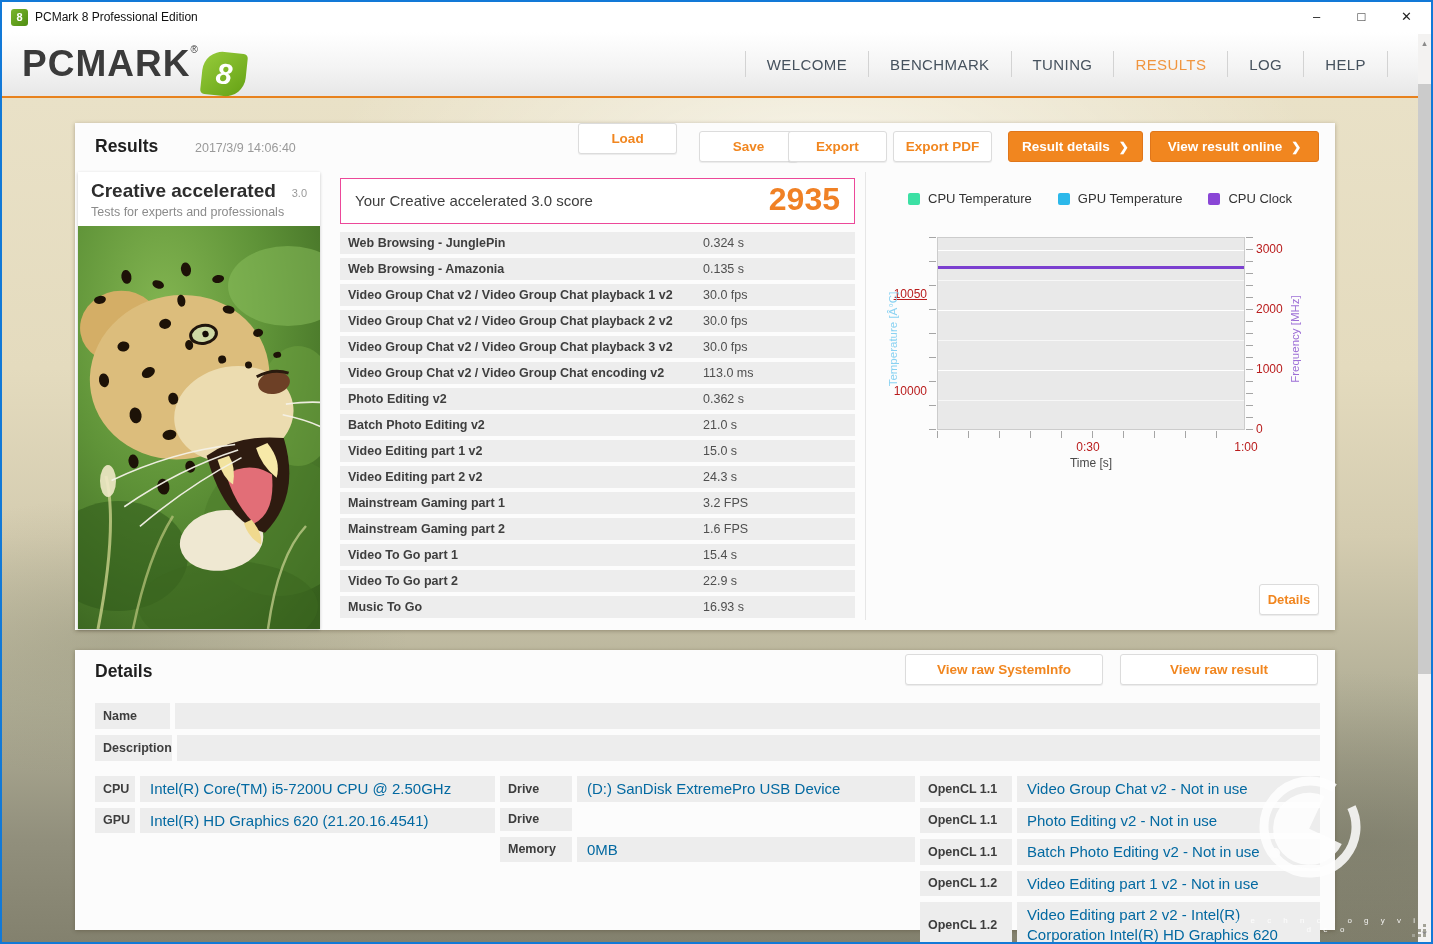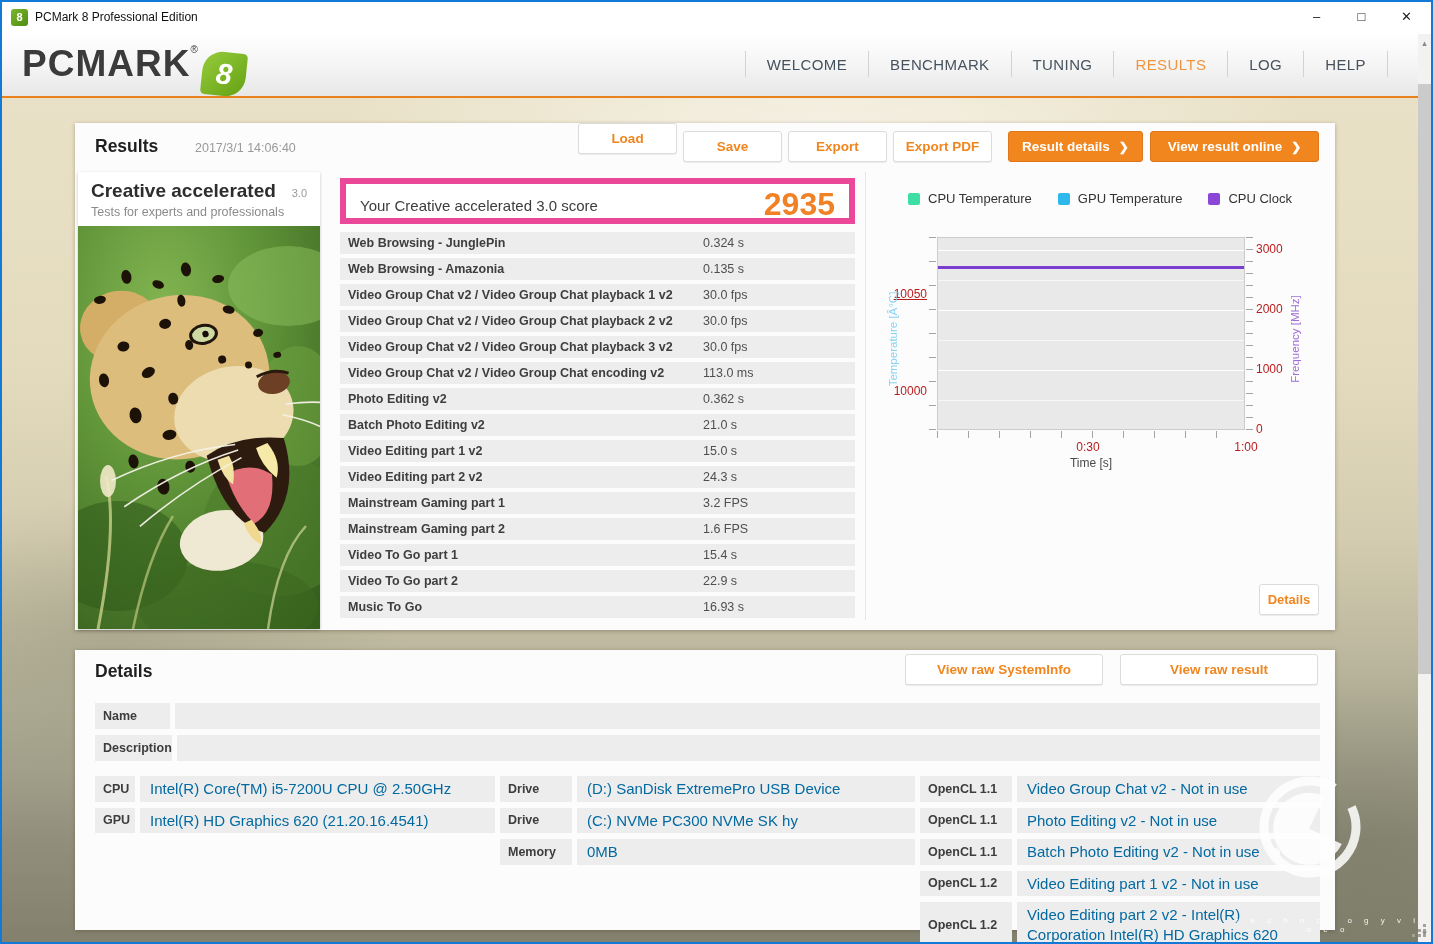--- a/index.html
+++ b/index.html
@@ -47,21 +47,21 @@
   .btn-white{background:#fff;border:1px solid #dcdcdc;color:#f1861f;box-shadow:0 1px 1px rgba(0,0,0,.07);}
   .btn-orange{background:#f1861f;border:1px solid #e0761a;color:#fff;text-align:right;}
   .btn .chev{margin-left:9px;font-size:12px;}
   
   .test-card{position:absolute;left:3px;top:49px;width:242px;height:457px;background:#fff;box-shadow:0 1px 3px rgba(0,0,0,.22);}
   .test-name{position:absolute;left:13px;top:8px;font-size:19px;font-weight:800;color:#2d2d2d;}
   .test-ver{position:absolute;right:13px;top:15px;font-size:11px;color:#9a9a9a;}
   .test-sub{position:absolute;left:13px;top:33px;font-size:12.5px;color:#8b8b8b;}
   .test-img{position:absolute;left:0;top:54px;width:242px;height:403px;}
   
-  .score-box{position:absolute;left:265px;top:55px;width:515px;height:46px;background:#fff;border:6px solid #ec4899;box-sizing:border-box;}
+  .score-box{position:absolute;left:265px;top:55px;width:515px;height:46px;background:#fff;border:1px solid #ec4899;box-sizing:border-box;}
   .score-label{position:absolute;left:14px;top:13px;font-size:15px;color:#3d3d3d;}
   .score-value{position:absolute;right:14px;top:2px;font-size:32px;font-weight:bold;color:#f08125;}
   .metrics{position:absolute;left:265px;top:109px;width:515px;}
   .metric-row{position:relative;height:22px;margin-bottom:4px;background:#ededed;}
   .metric-label{position:absolute;left:8px;top:4px;font-size:12.5px;font-weight:bold;color:#3e3e3e;white-space:nowrap;}
   .metric-value{position:absolute;left:363px;top:4px;font-size:12.5px;color:#4f4f4f;}
   .vdivider{position:absolute;left:790px;top:49px;bottom:10px;width:1px;background:#e6e6e6;}
   
   .legend{position:absolute;left:870px;top:191px;width:460px;display:flex;justify-content:center;gap:26px;z-index:3;}
   .legend-item{display:flex;align-items:center;gap:8px;font-size:13px;color:#333;}
@@ -140,23 +140,23 @@
         <div class="nav-sep"></div>
         <div class="nav-item">LOG</div>
         <div class="nav-sep"></div>
         <div class="nav-item">HELP</div>
         <div class="nav-sep"></div>
       </div>
   </div>
 
   <div class="panel panel-results">
     <div class="section-title" style="left:20px;top:13px;">Results</div>
-    <div class="timestamp" style="left:120px;top:18px;">2017/3/1 14:06:40</div>
+    <div class="timestamp" style="left:120px;top:18px;">2017/3/9 14:06:40</div>
     <div class="btn btn-white" style="left:503px;top:0;width:99px;">Load</div>
-    <div class="btn btn-white" style="left:608px;top:8px;width:99px;">Save</div>
+    <div class="btn btn-white" style="left:624px;top:8px;width:99px;">Save</div>
     <div class="btn btn-white" style="left:713px;top:8px;width:99px;">Export</div>
     <div class="btn btn-white" style="left:818px;top:8px;width:99px;">Export PDF</div>
     <div class="btn btn-orange" style="left:933px;top:8px;width:135px;">
       <span>Result details</span>
       <span class="chev">❯</span>
     </div>
     <div class="btn btn-orange" style="left:1075px;top:8px;width:169px;">
       <span>View result online</span>
       <span class="chev">❯</span>
     </div>
@@ -366,21 +366,20 @@
           <div class="sys-value">Intel(R) HD Graphics 620 (21.20.16.4541)</div>
         </div>
       </div>
     <div class="sys-col sys-col2" id="sys-col2">
         <div class="sys-row">
           <div class="sys-label">Drive</div>
           <div class="sys-value">(D:) SanDisk ExtremePro USB Device</div>
         </div>
         <div class="sys-row">
           <div class="sys-label">Drive</div>
-          <div class="sys-value">(C:) NVMe PC300 NVMe SK hy</div>
         </div>
         <div class="sys-row">
           <div class="sys-label">Memory</div>
           <div class="sys-value">0MB</div>
         </div>
       </div>
     <div class="sys-col sys-col3" id="sys-col3">
         <div class="sys-row">
           <div class="sys-label">OpenCL 1.1</div>
           <div class="sys-value">Video Group Chat v2 - Not in use</div>

